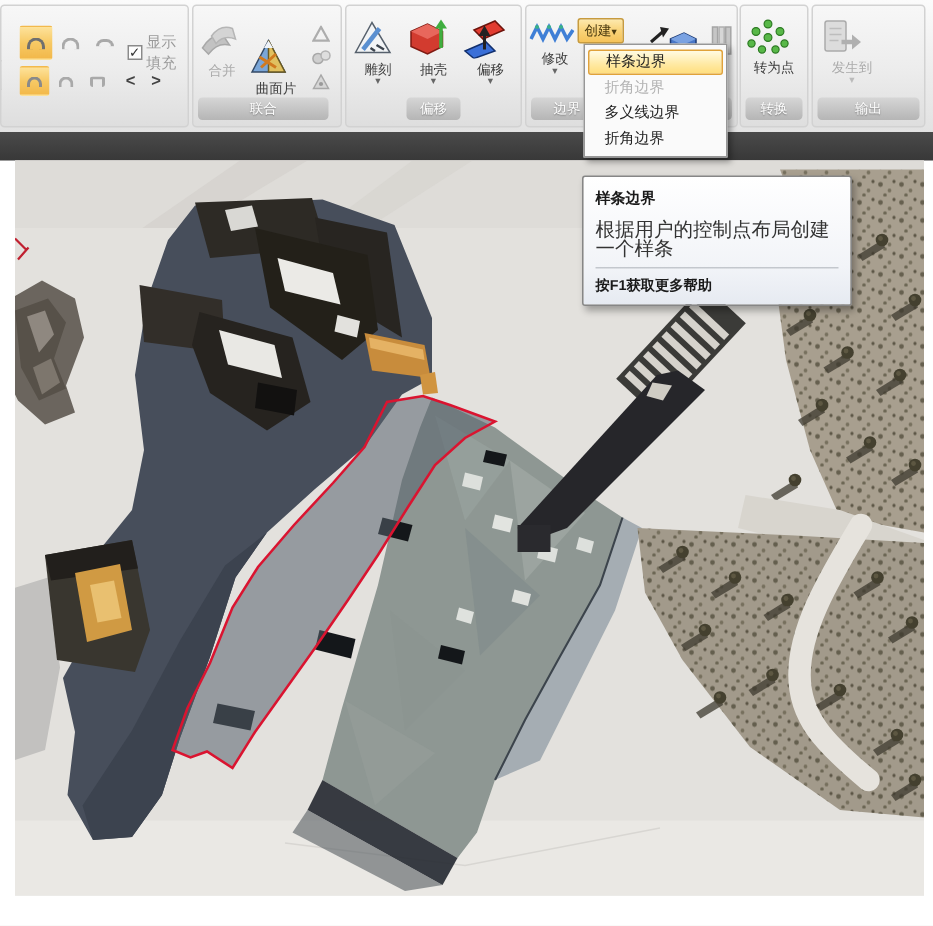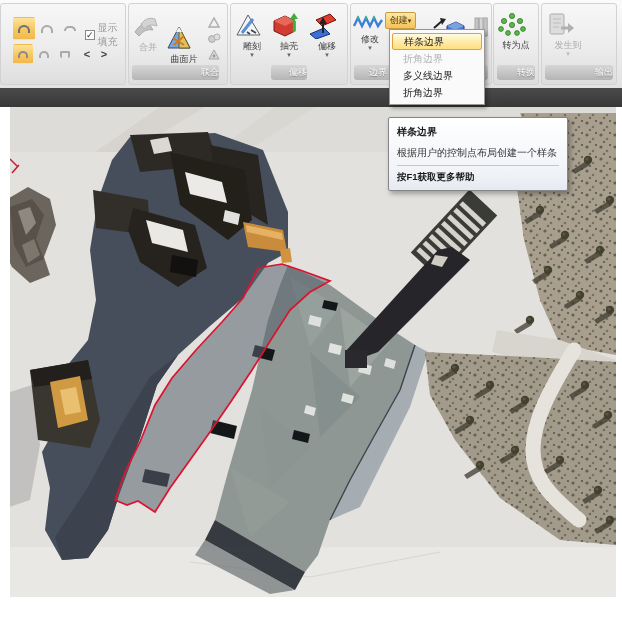--- a/index.html
+++ b/index.html
@@ -7,21 +7,21 @@
   body { font-family:"Liberation Sans","DejaVu Sans",sans-serif; }
   #stage { position:relative; width:622px; height:617px; background:#fff; overflow:hidden; }
 
   
   #ribbon { position:absolute; left:0; top:0; width:622px; height:88px;
             background:linear-gradient(#fbfbfb,#efefef 45%,#e2e2e2); }
   .group { position:absolute; top:3px; height:82px; border:1px solid #d2d2d2;
            border-radius:3px; background:linear-gradient(#f7f7f7,#ececec 55%,#dedede); }
   .grplabel { position:absolute; left:3px; right:3px; bottom:4px; height:15px;
               background:linear-gradient(#d6d6d6,#b5b5b5); border-radius:3px;
-              color:#fff; font-size:9px; line-height:15px; text-align:right;
+              color:#fff; font-size:9px; line-height:15px; text-align:center;
               text-shadow:0 1px 1px rgba(0,0,0,.35); white-space:nowrap; overflow:hidden; }
   .rbtn { position:absolute; text-align:center; color:#3c3c3c; font-size:9px; line-height:10px; cursor:default; }
   .rbtn .cap { display:block; margin-top:2px; white-space:nowrap; }
   .rbtn.disabled .cap { color:#ababab; }
   .dd { display:block; font-size:7px; color:#666; line-height:6px; margin-top:1px; }
   .rbtn.disabled .dd { color:#bbb; }
   .sel { background:linear-gradient(#fde29a,#f7c965 50%,#f2b84a);
          border:1px solid #c79b3f; border-radius:2px; }
   .minibtn { position:absolute; border:1px solid transparent; border-radius:2px;
              display:flex; align-items:center; justify-content:center; }
@@ -56,21 +56,21 @@
            background:linear-gradient(#fffbe3,#ffe9a2 60%,#ffde7e);
            border:1px solid #e0a23a; border-radius:2px; }
   .mi.dis { color:#b3b3b3; }
 
   
   #tooltip { position:absolute; left:388px; top:117px; width:180px; z-index:40;
              background:linear-gradient(#ffffff,#f2f4f8 70%,#e6eaf1);
              border:1px solid #868686; border-radius:2px;
              box-shadow:2px 3px 5px rgba(0,0,0,.3); padding:7px 8px 6px 8px; }
   #tooltip .tt-title { font-size:10px; font-weight:bold; color:#1a1a1a; margin-bottom:7px; }
-  #tooltip .tt-body  { font-size:10px; color:#333; line-height:13px; }
+  #tooltip .tt-body  { font-size:13px; color:#333; line-height:13px; }
   #tooltip .tt-sep   { border:none; border-top:1px solid #c3c7cd; margin:6px 0 5px 0; }
   #tooltip .tt-foot  { font-size:9.5px; font-weight:bold; color:#1a1a1a; }
 
   
   #darkbar { position:absolute; left:0; top:88px; width:622px; height:19px;
              background:linear-gradient(#4a4a4a,#383838); }
   #viewport { position:absolute; left:10px; top:107px; width:606px; height:490px;
               background:#e3e1dd; }
   svg { display:block; }
 </style>

